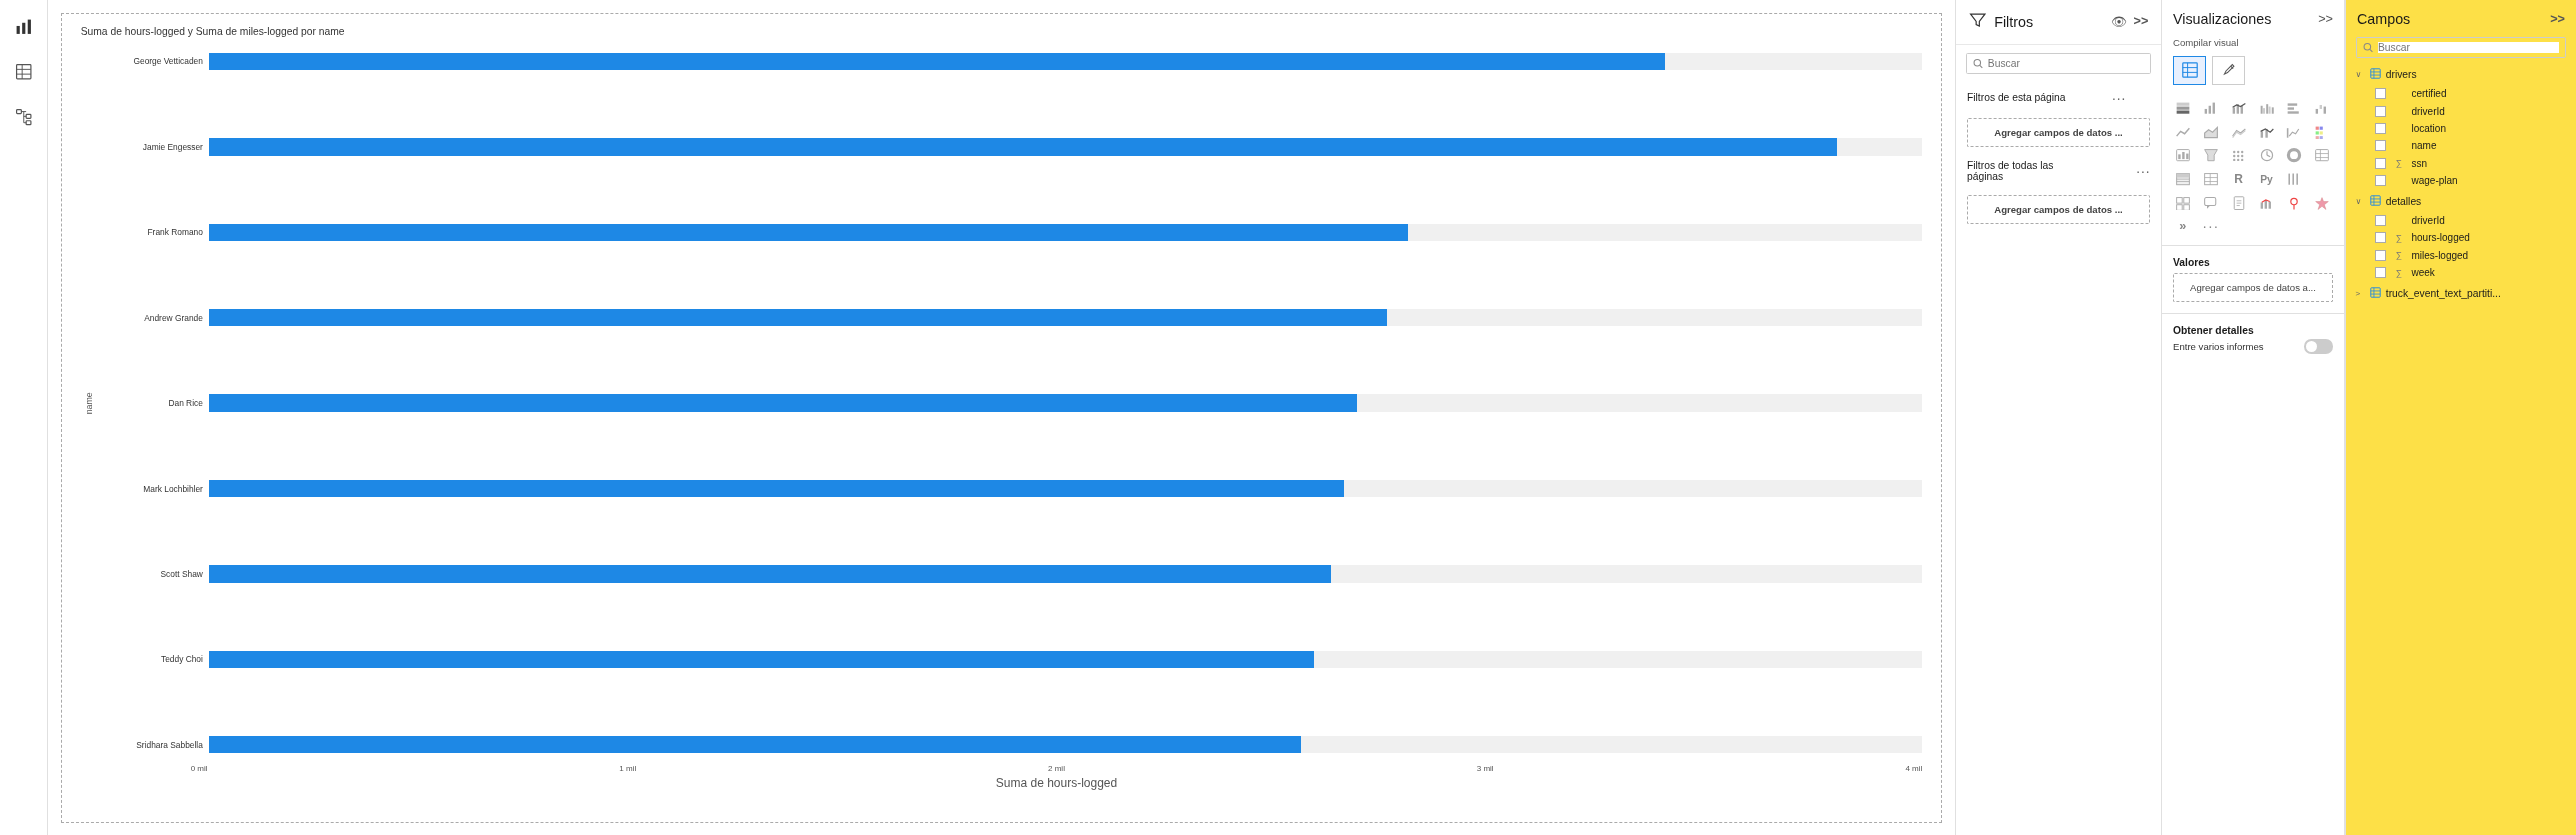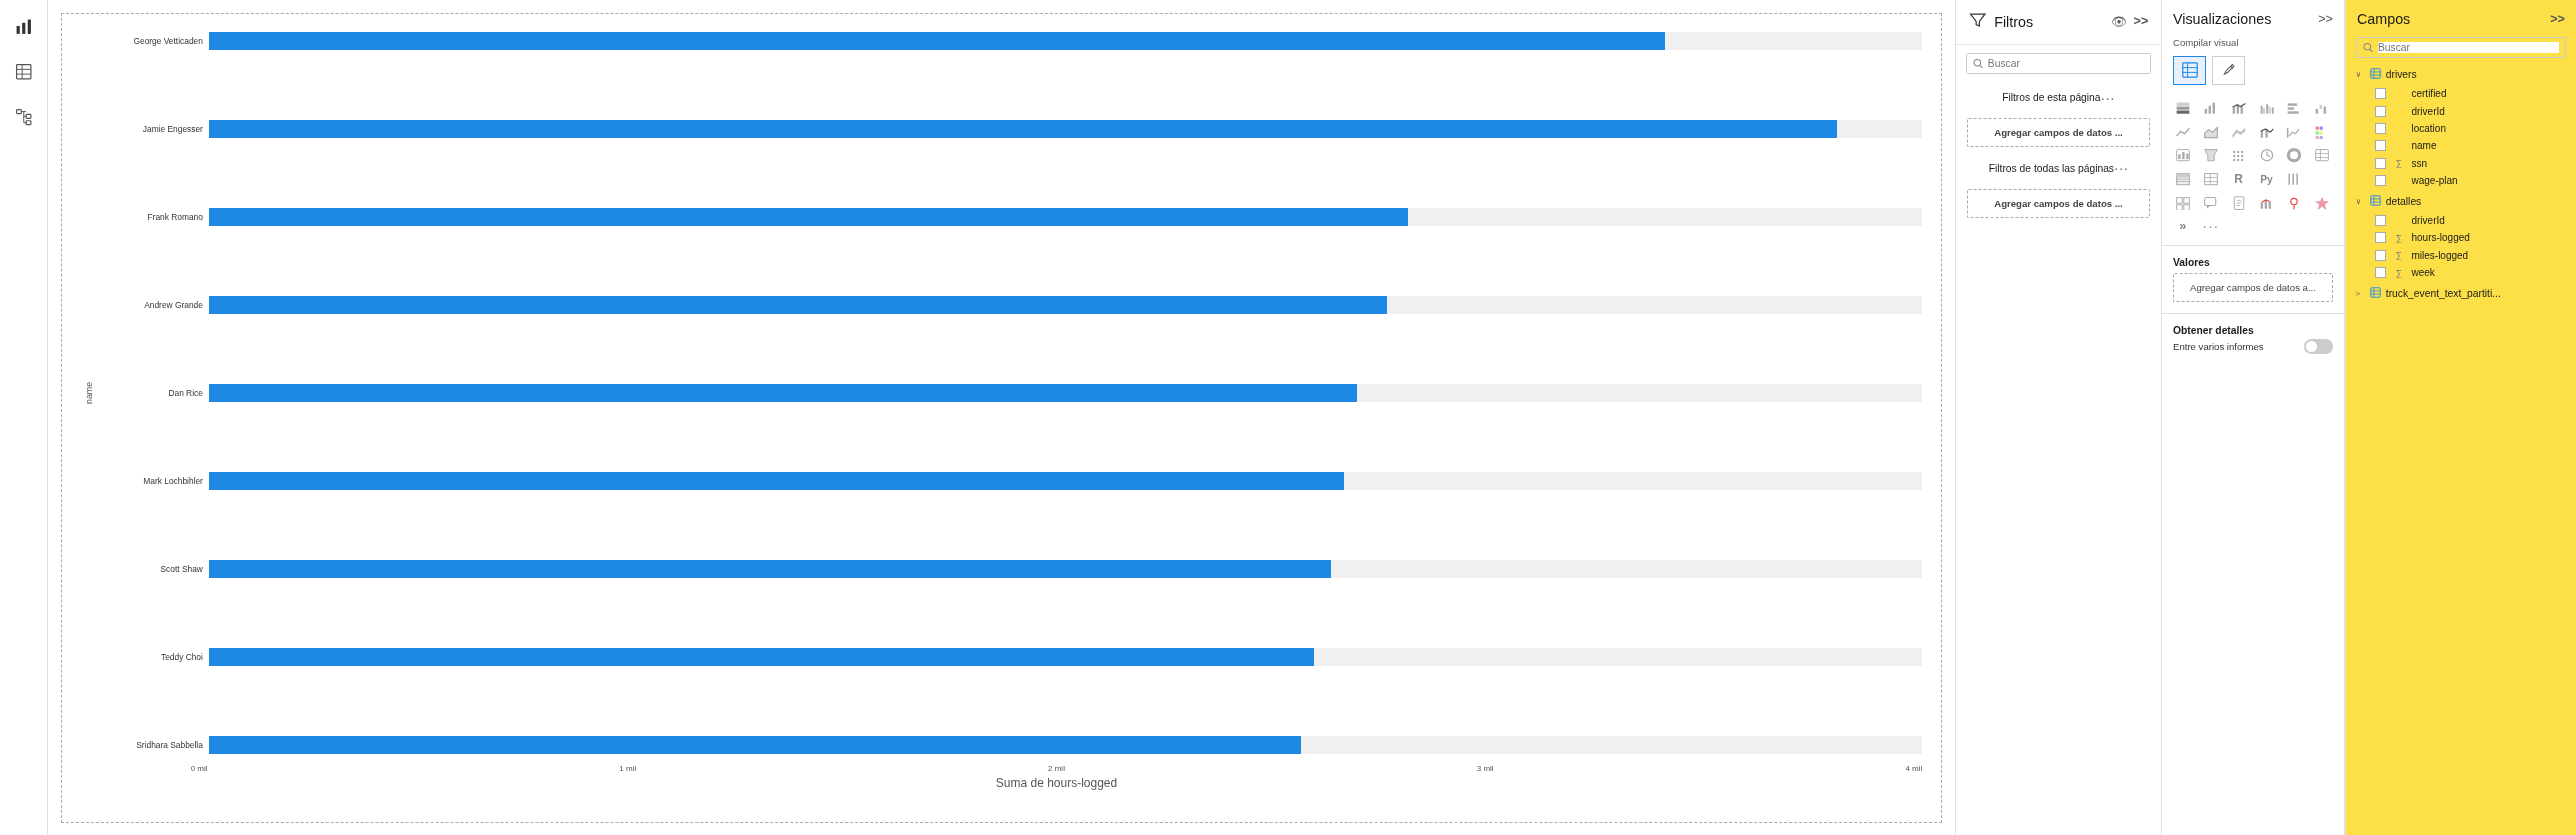--- a/index.html
+++ b/index.html
@@ -184,26 +184,27 @@
       border: none;
       outline: none;
       font-size: 10.3px;
       width: 100%;
       color: #333;
     }
 
     .section-header {
       display: flex;
       align-items: center;
-      justify-content: center;
+      justify-content: flex-start;
       padding: 8px 11px;
       font-size: 10.3px;
       color: #1a1a1a;
       font-weight: 500;
       cursor: pointer;
+      gap: 46px;
     }
 
     .section-header .dots {
       font-size: 14.3px;
       color: #666;
       cursor: pointer;
     }
 
     .add-campos-btn {
       margin: 4.8px 11px;
@@ -499,20 +500,21 @@
       <line x1="11" y1="10.5" x2="14" y2="10.5" stroke="#555" stroke-width="1.2"></line>
       <line x1="11" y1="18.5" x2="14" y2="18.5" stroke="#555" stroke-width="1.2"></line>
     </svg>
   </div>
 </div>
 
 <div class="main-content">
 
   <div class="chart-area">
     <div class="chart-container">
+      <div class="chart-title">Suma de hours-logged y Suma de miles-logged por name</div>
       <div class="chart-inner">
         <div class="y-axis-label">name</div>
         <div class="chart-plot" id="chart-plot">
 
         <div class="bar-row">
     <div class="bar-label">George Vetticaden</div>
     <div class="bar-track">
       <div class="bar-fill" style="width:85%"></div>
     </div>
   </div>

